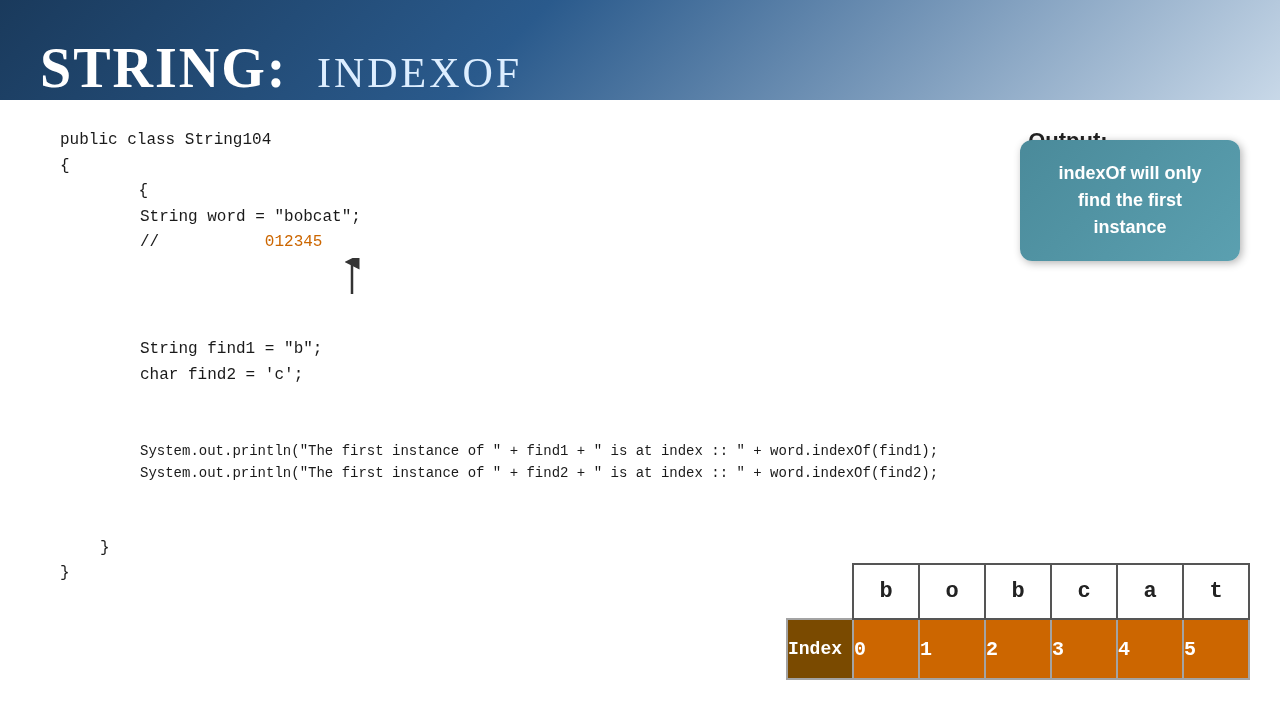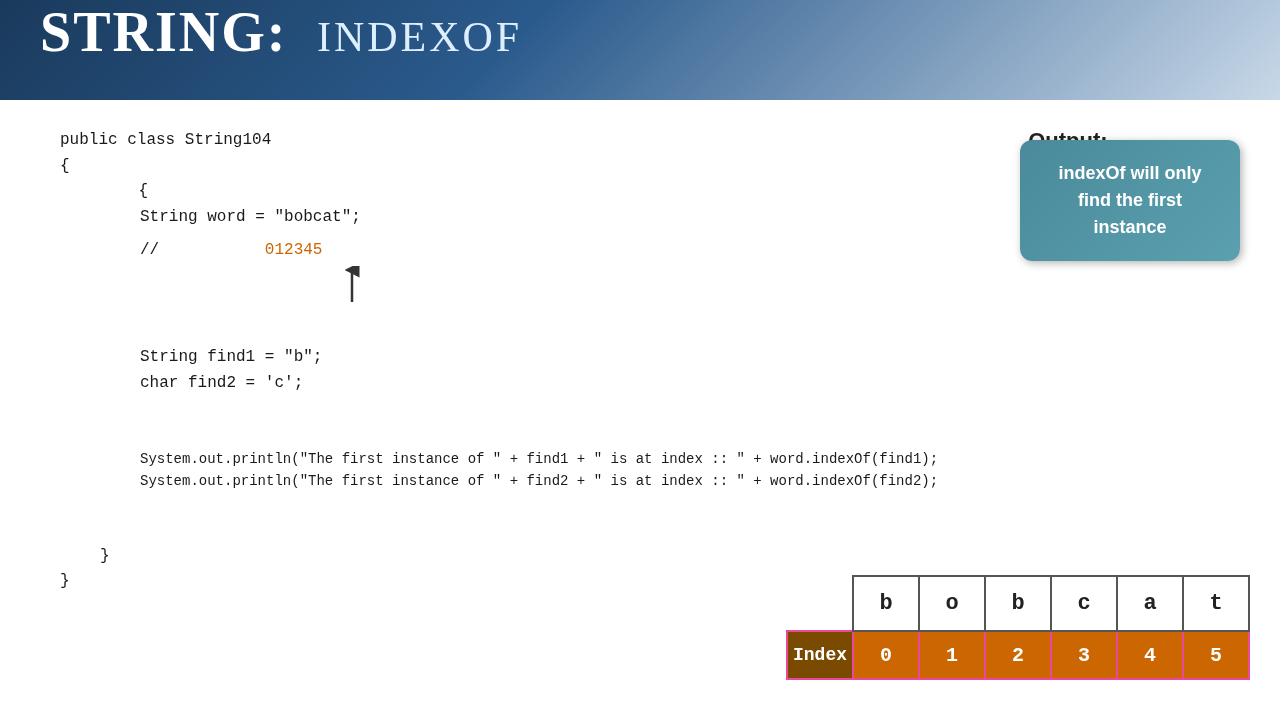--- a/index.html
+++ b/index.html
@@ -11,21 +11,21 @@
       font-family: Arial, sans-serif;
       overflow: hidden;
     }
 
     
     #header {
       width: 100%;
       height: 100px;
       background: linear-gradient(135deg, #1a3a5c 0%, #2a5a8c 40%, #c8d8e8 100%);
       display: flex;
-      align-items: flex-start;
+      align-items: flex-end;
       padding: 0 40px;
     }
 
     #header-title {
       font-size: 56px;
       font-weight: bold;
       color: white;
       font-family: Georgia, serif;
       letter-spacing: 2px;
     }
@@ -132,28 +132,27 @@
       border: 2px solid #555;
     }
 
     #letters-row td:first-child {
       background: transparent;
       border: none;
     }
 
     #index-row td {
       width: 66px;
-      height: 48px;
-      text-align: center;
+      height: 60px;
       font-family: 'Courier New', monospace;
       font-size: 20px;
       font-weight: bold;
       background: #cc6600;
       color: white;
-      border: 2px solid #ec4899;
+      border: 2px solid #a3a3a3;
     }
 
     #index-row td:first-child {
       background: #7a4a00;
       color: white;
       font-size: 18px;
       font-weight: bold;
     }
   </style>
 </head>
@@ -166,21 +165,21 @@
   </div>
 </div>
 
 <div id="main">
 
   <div id="code-section">
     <span class="code-line">public class String104</span>
     <span class="code-line">{</span>
     <span class="code-line indent-1">    {</span>
     <span class="code-line indent-2">String word = "bobcat";</span>
-    <div style="display:flex; align-items:center; margin-top:8px;">
+    <div style="display:flex; align-items:center; margin-top:0;">
       <span class="code-line indent-2" style="display:inline;">// &nbsp;&nbsp;&nbsp;&nbsp;&nbsp;&nbsp;&nbsp;&nbsp;&nbsp;&nbsp;<span class="orange-text">012345</span></span>
     </div>
 
     <div style="margin-left:280px; margin-top:2px; margin-bottom:8px;">
       <svg width="24" height="36">
         <defs>
           <marker id="arrowhead" markerWidth="6" markerHeight="6" refX="3" refY="3" orient="auto">
             <polygon points="0 6, 3 0, 6 6" fill="#333"></polygon>
           </marker>
         </defs>

